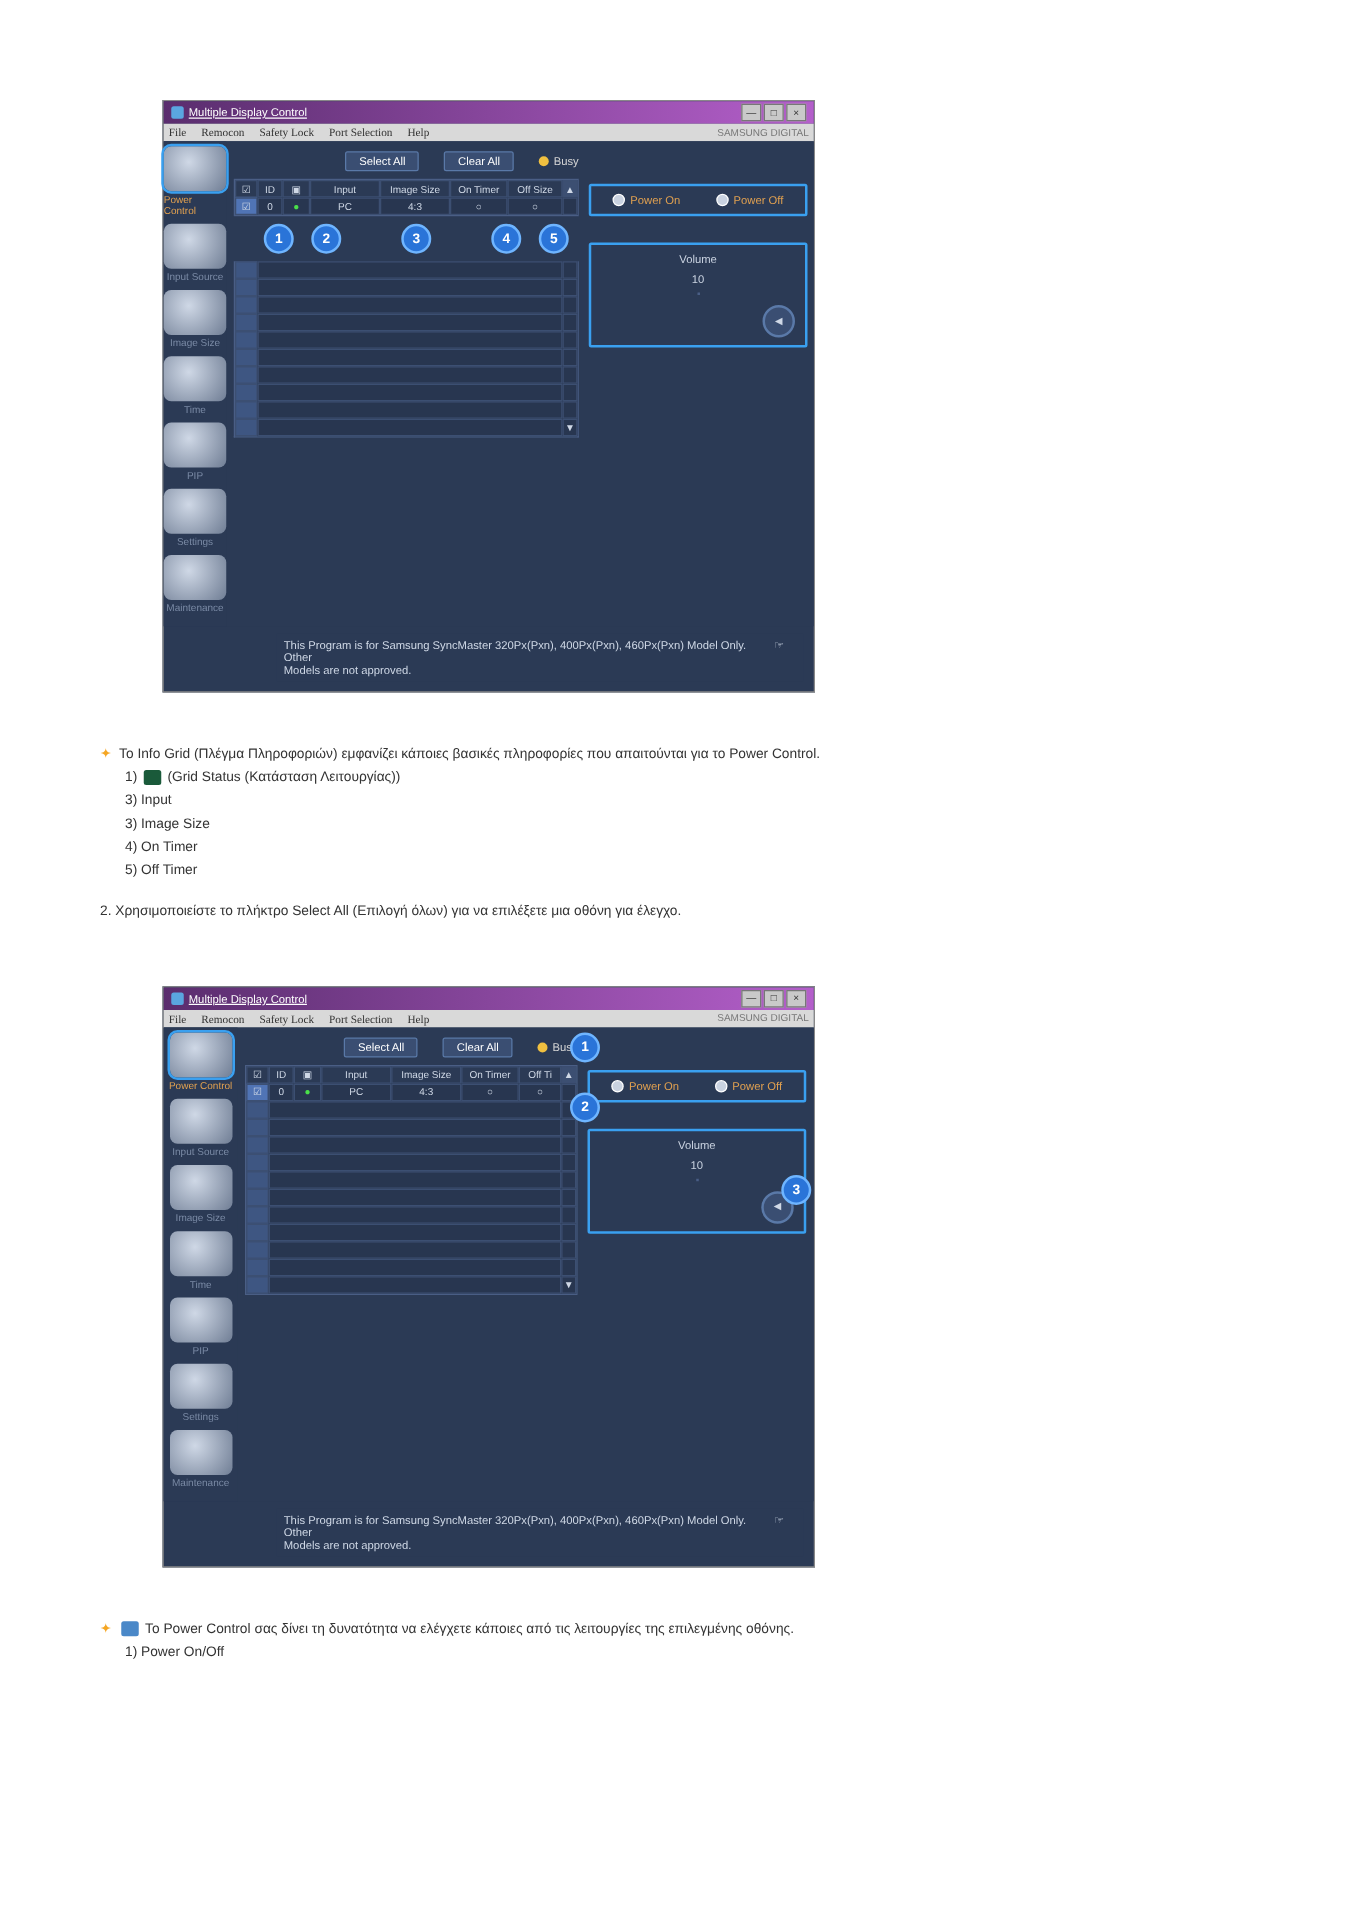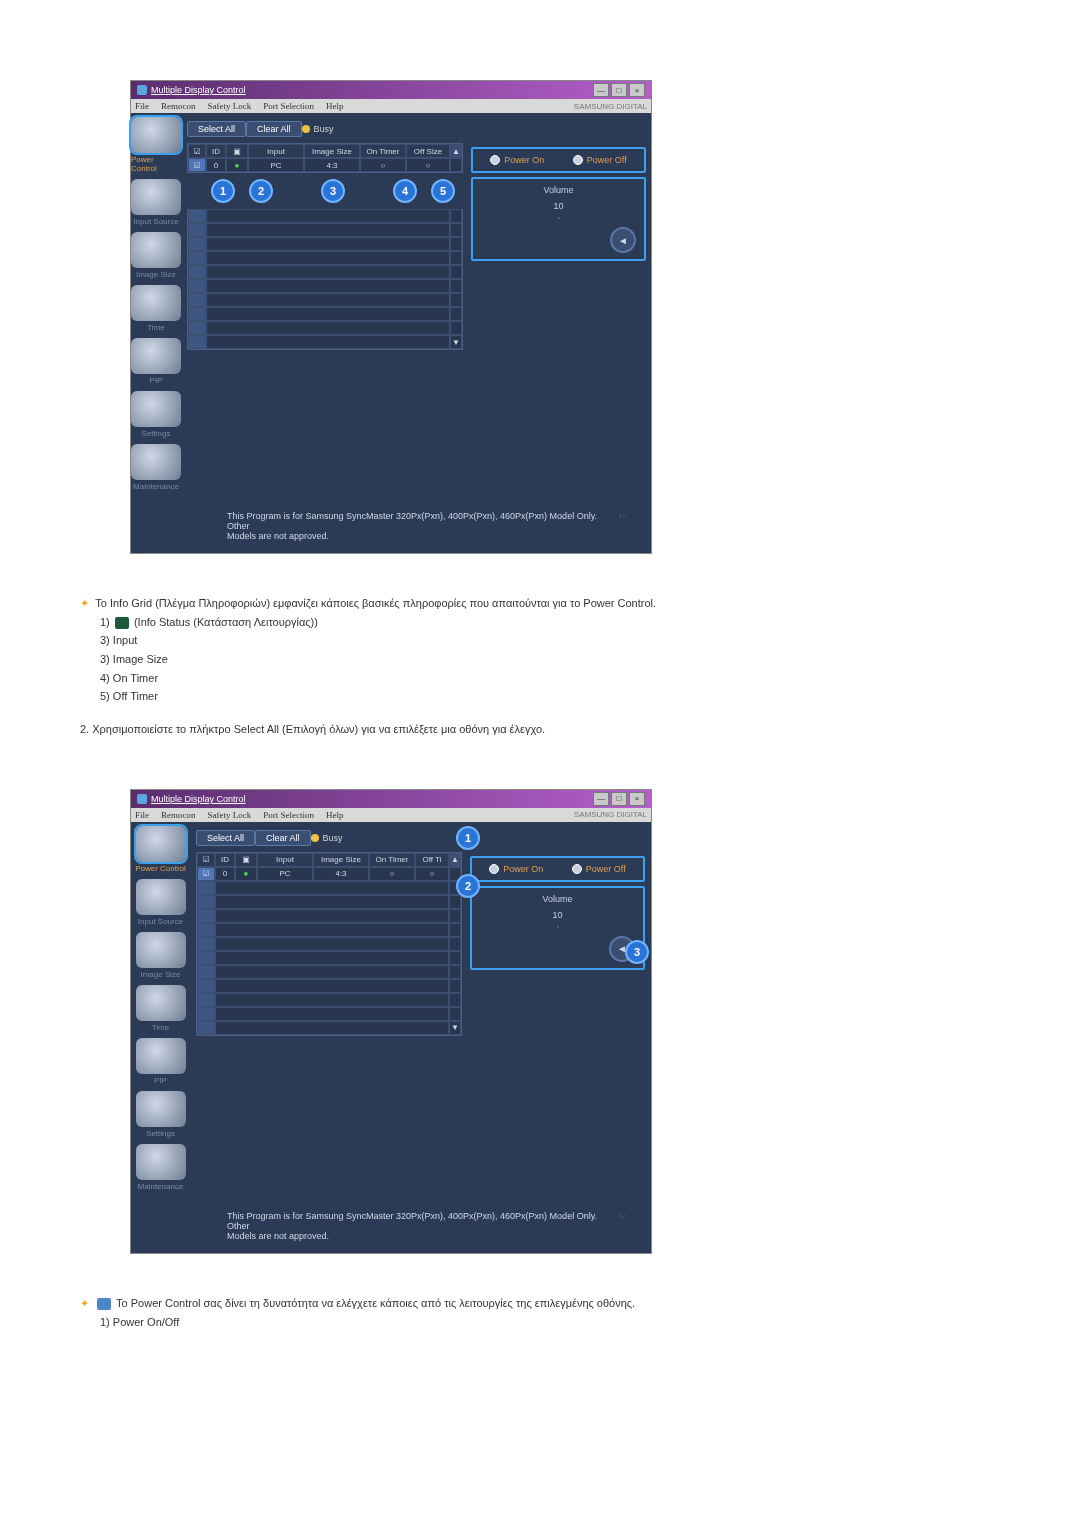--- a/index.html
+++ b/index.html
@@ -78,22 +78,23 @@
   }
   .side-item.active .ico { outline:2px solid #3aa0f0; }
   .main {
     flex:1;
     padding: 8px 6px 6px 6px;
     display:flex;
     gap:8px;
   }
   .leftmain { flex:1; display:flex; flex-direction:column; }
   .toolbar {
-    display:flex; align-items:center; gap:0;
+    display:flex; align-items:center; gap:20px;
     margin-bottom:6px;
+    justify-content:flex-end;
   }
   .mbtn {
     font-size:9px; color:#fff; background:#3a4e72;
     border:1px solid #5a79a8; padding:2px 10px; border-radius:2px;
   }
   .busy { display:flex; align-items:center; gap:4px; font-size:9px; color:#d5d5d5; }
   .busy .dot { width:8px; height:8px; border-radius:50%; background:#f0c040; }
   .grid {
     background:#2b3a55;
     border:1px solid #4a5e85;
@@ -117,21 +118,21 @@
     width:20px; height:20px; border-radius:50%;
     background:#2a74d8; color:#fff; font-weight:bold; font-size:11px;
     display:flex; align-items:center; justify-content:center;
     border:2px solid #6fb5ff;
   }
   .overlay-row {
     display:flex; gap:14px; padding:6px 2px;
   }
   .rightpanel {
     width:175px;
-    display:flex; flex-direction:column; gap:4px;
+    display:flex; flex-direction:column; gap:21px;
     padding-top:26px;
   }
   .panel-box {
     border:2px solid #3aa0f0; border-radius:2px;
     padding:6px 8px;
     display:flex; flex-direction:column; gap:8px;
   }
   .pwr-row { display:flex; gap:10px; justify-content:space-around; }
   .radio-label { display:flex; align-items:center; gap:4px; font-size:9px; color:#e0a050; }
   .radio { width:8px; height:8px; border-radius:50%; background:#c9d2e0; border:1px solid #fff; }
@@ -357,21 +358,21 @@
           <div>This Program is for Samsung SyncMaster 320Px(Pxn), 400Px(Pxn), 460Px(Pxn)  Model Only. Other</div>
           <div>Models are not approved.</div>
         </div>
         <span class="hand">☞</span>
       </div>
     </div>
   </div>
 
   <div class="doc-text">
     <div><span class="star">✦</span><span>Το Info Grid (Πλέγμα Πληροφοριών) εμφανίζει κάποιες βασικές πληροφορίες που απαιτούνται για το Power Control.</span></div>
-    <div class="indent"><span>1)</span> <span class="pwr-icon"></span> <span>(Info Status (Κατάσταση Λειτουργίας))</span></div>
+    <div class="indent"><span>1)</span> <span class="pwr-icon"></span> <span>(Grid Status (Κατάσταση Λειτουργίας))</span></div>
     <div class="indent">3) Input</div>
     <div class="indent">3) Image Size</div>
     <div class="indent">4) On Timer</div>
     <div class="indent">5) Off Timer</div>
     <div style="height:14px"></div>
     <div>2.  Χρησιμοποιείστε το πλήκτρο Select All (Επιλογή όλων) για να επιλέξετε μια οθόνη για έλεγχο.</div>
   </div>
 
   <div style="height:50px"></div>
 

